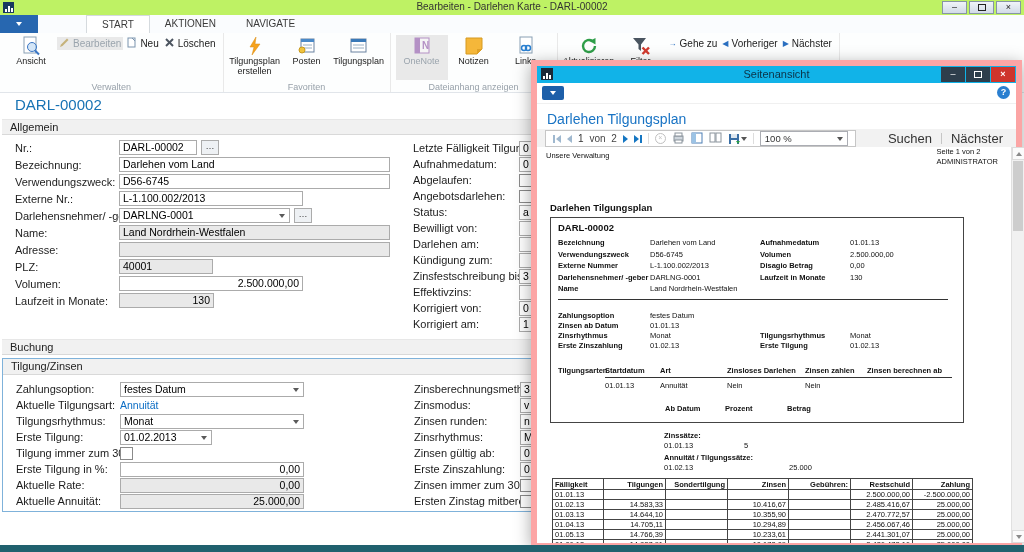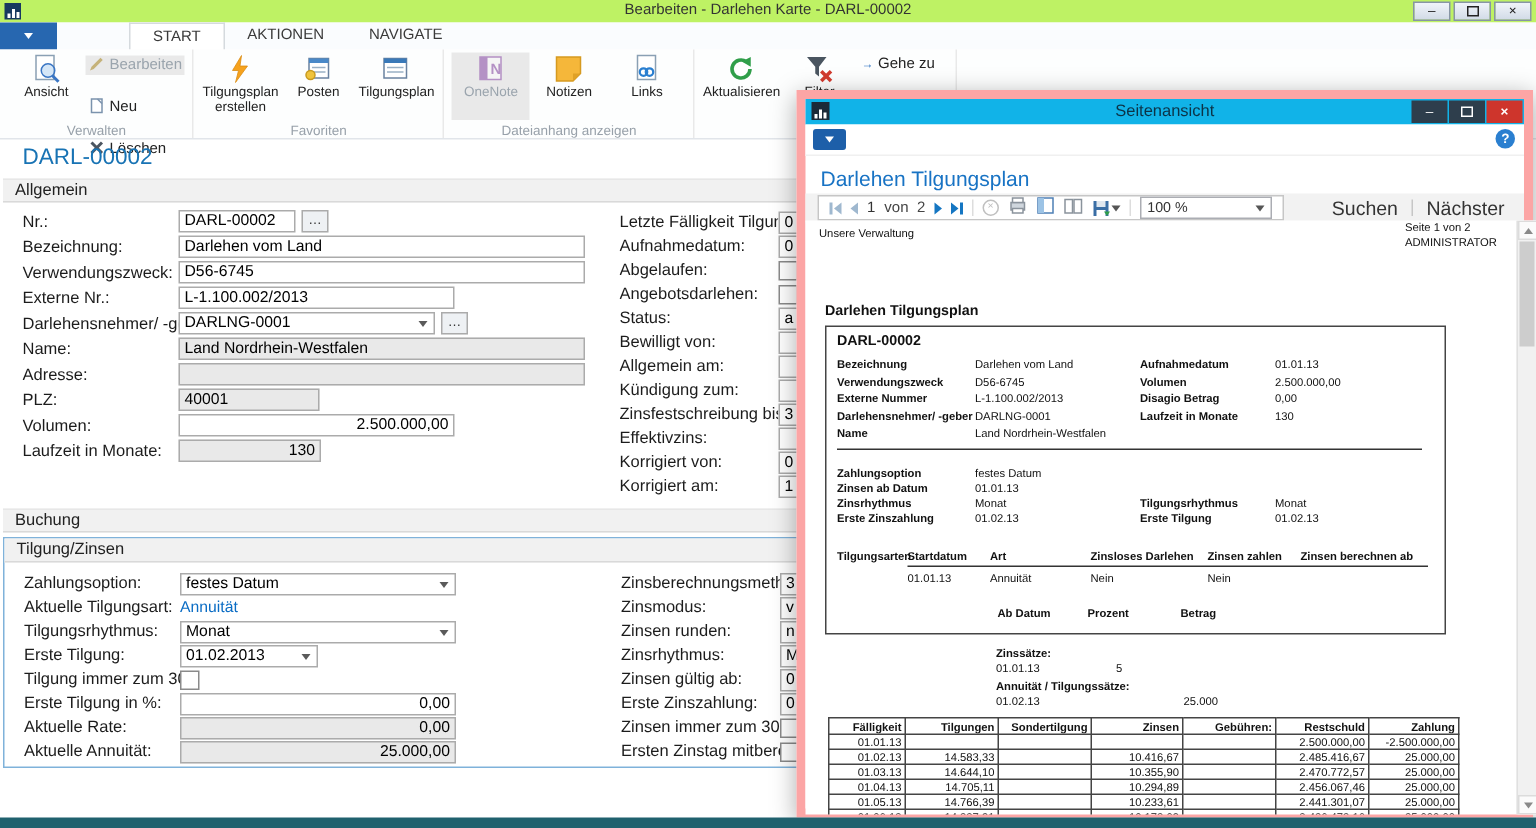--- a/index.html
+++ b/index.html
@@ -25,21 +25,21 @@
   .tab.sel{background:#fff;border:1px solid #d5dade;border-bottom:none}
   .ribbon{position:absolute;left:0;top:33px;width:1024px;height:59px;background:#fdfefe;
           border-bottom:1px solid #e1e5ea;display:flex}
   .rgroup{position:relative;border-right:1px solid #e9e9e9;padding:2px 5px 12px 5px;box-sizing:border-box}
   .glabel{position:absolute;left:0;right:0;bottom:0;text-align:center;font-size:9px;color:#98a1aa;white-space:nowrap}
   .rbody{display:flex;height:45px}
   .bigbtn{width:52px;display:flex;flex-direction:column;align-items:center;font-size:9px;line-height:10px;
           text-align:center;color:#222;padding-top:1px}
   .bigbtn .ricon{height:20px;display:flex;align-items:center}
   .bigbtn.dis{color:#9aa4ad}
-  .smcol{display:flex;flex-direction:column;gap:15px;padding-top:2px}
+  .smcol{display:flex;gap:1px;padding-top:2px}
   .smbtn{display:flex;align-items:center;gap:3px;font-size:10px;height:13px;color:#222;padding:0 2px;white-space:nowrap}
   .smbtn.dis{color:#9aa4ad}
   .smbtn.arrow{color:#222}
   .arr{font-size:8px;color:#2a6fc0}
   
   .page-title{position:absolute;left:15px;top:96px;font-size:15px;color:#1873b4}
   .band{position:absolute;left:2px;width:1020px;height:16px;background:#f1f1f1;border-top:1px solid #e7e7e7;
         border-bottom:1px solid #d9d9d9;font-size:11px;line-height:15px;padding-left:8px;box-sizing:border-box;color:#222}
   .fields{position:absolute}
   .frow{display:flex;align-items:center;height:17px}
@@ -135,21 +135,21 @@
   .zins{position:absolute;left:127px;top:284px;line-height:9.5px;width:220px}
   .zlabel{font-weight:bold}
   .zrow{position:relative;height:9.5px}
   .zb-val{position:absolute;left:80px}
   .zb-val2{position:absolute;left:125px}
   .zgap{margin-top:3px}
   .schedule{position:absolute;left:15px;top:331px;width:420px;border-collapse:collapse;font-size:7.5px;table-layout:fixed}
   .schedule th,.schedule td{border:1px solid #444;padding:0 2px;height:9px;text-align:right;
                             white-space:nowrap;overflow:hidden}
   .schedule th{font-weight:bold;height:10px}
-  .schedule th:first-child,.schedule td:first-child{text-align:right}
+  .schedule th:first-child,.schedule td:first-child{text-align:left}
   
   #taskbar{position:absolute;left:0;top:545px;width:1024px;height:7px;background:#20616e}
 </style>
 </head>
 <body>
 
 <div>
 
   <div class="m-titlebar">
     <span class="m-appicon">
@@ -399,21 +399,21 @@
       </div>
       <div class="frow">
         <span class="flabel lw">Status:</span>
         <span class="tbox clipbox">a</span>
       </div>
       <div class="frow">
         <span class="flabel lw">Bewilligt von:</span>
         <span class="tbox clipbox"></span>
       </div>
       <div class="frow">
-        <span class="flabel lw">Allgemein am:</span>
+        <span class="flabel lw">Darlehen am:</span>
         <span class="tbox clipbox"></span>
       </div>
       <div class="frow">
         <span class="flabel lw">Kündigung zum:</span>
         <span class="tbox clipbox"></span>
       </div>
       <div class="frow">
         <span class="flabel lw">Zinsfestschreibung bis:</span>
         <span class="tbox clipbox">3</span>
       </div>

